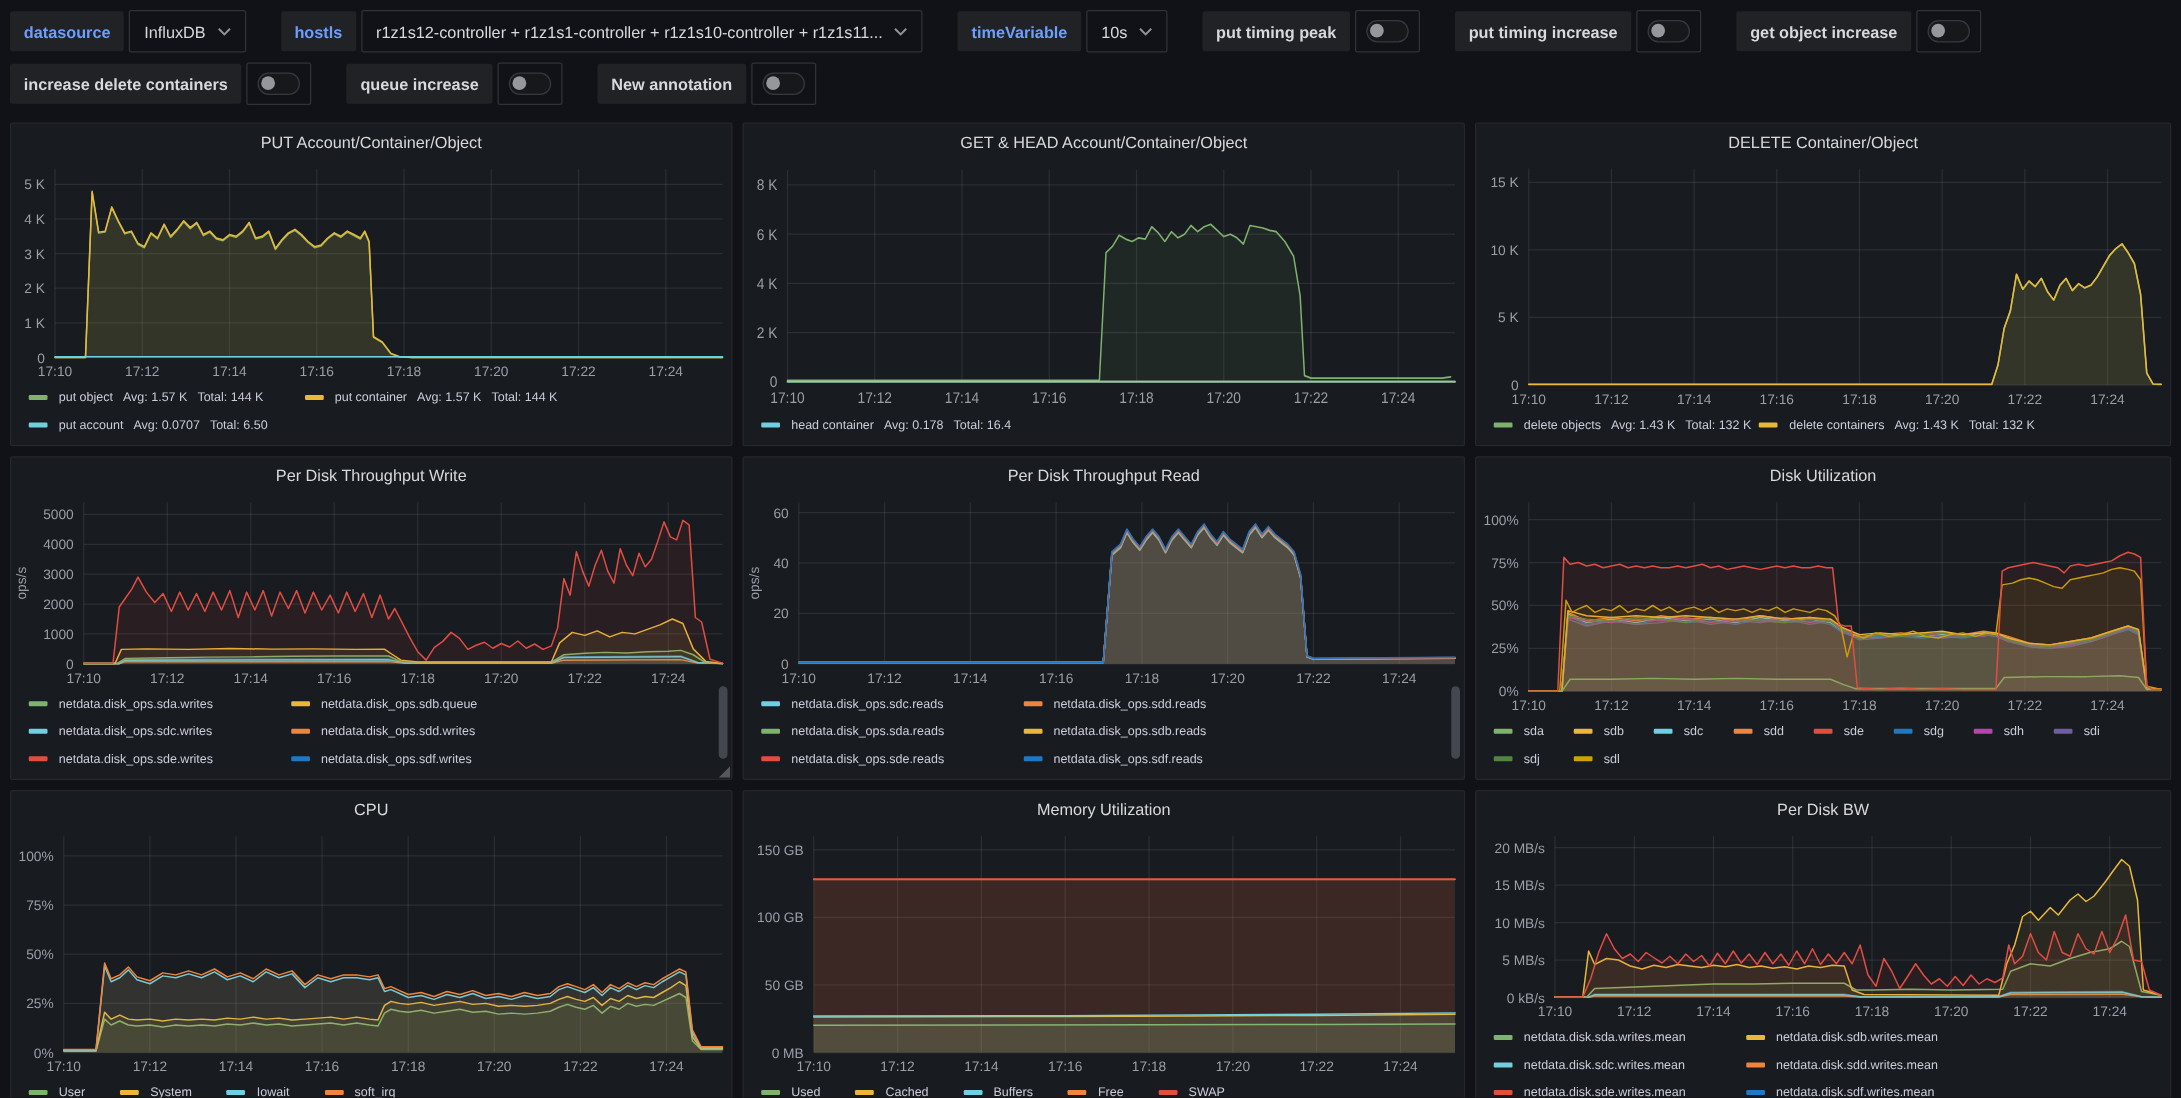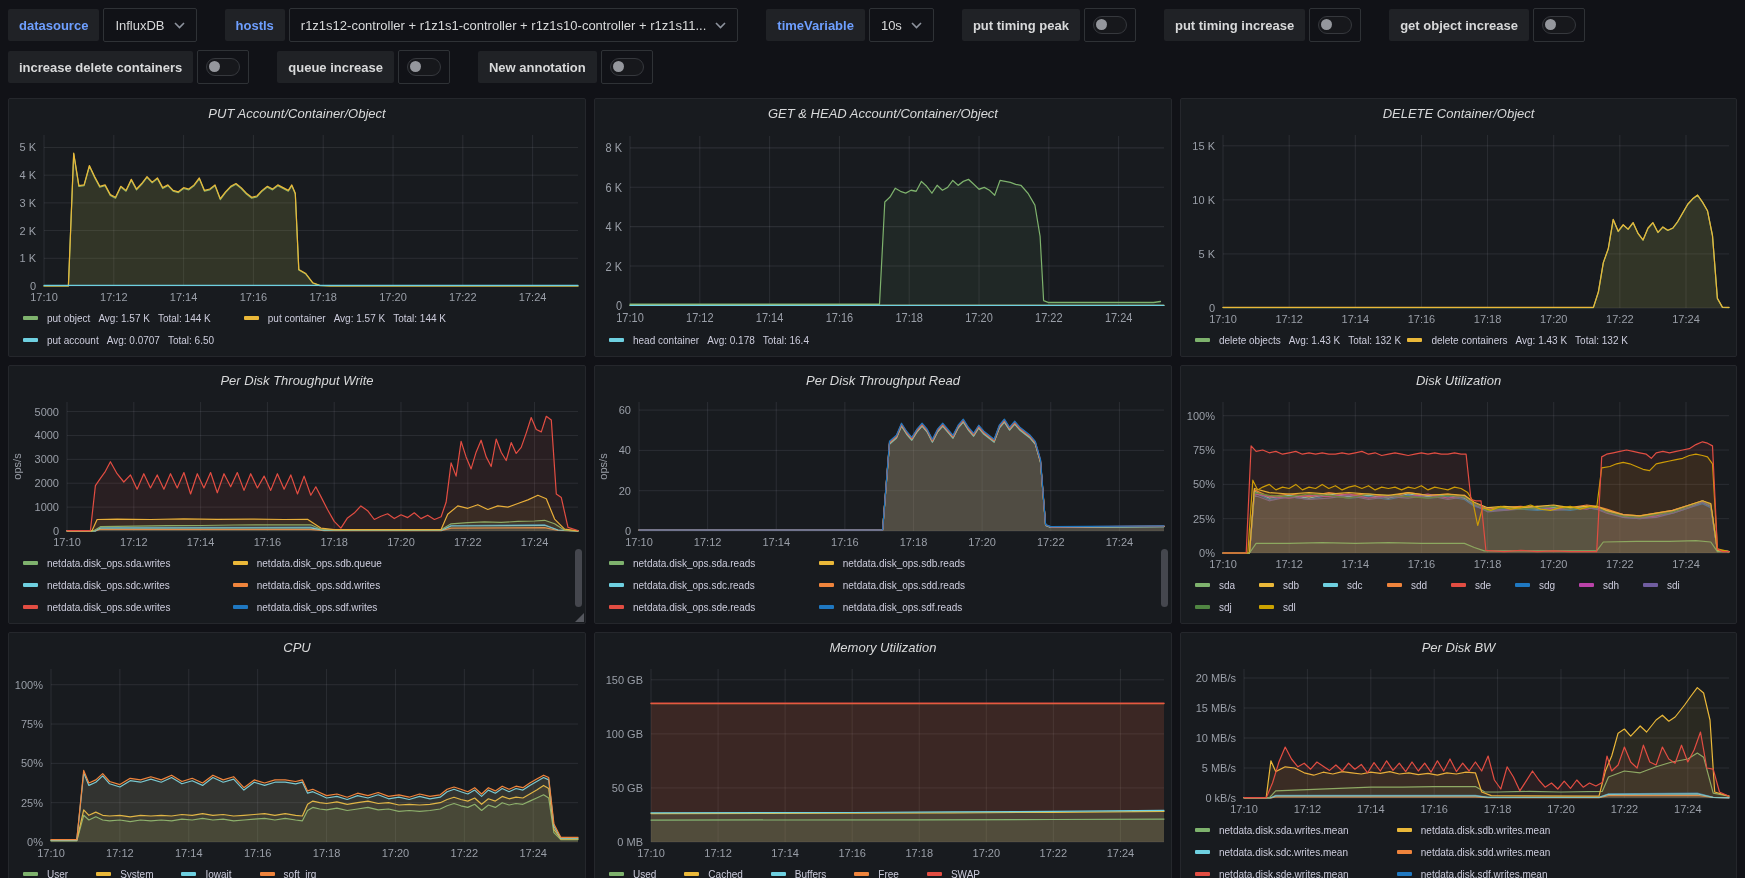--- a/index.html
+++ b/index.html
@@ -16,21 +16,21 @@
   .caret{margin-left:9px;}
   .toggle-box{width:50px;height:32px;margin-left:4px;border:1px solid #2f3236;border-radius:2px;
     display:flex;align-items:center;justify-content:center;background:#111217;cursor:pointer;}
   .switch{width:32px;height:16px;border-radius:9px;background:#17181c;border:1px solid #36383d;position:relative;}
   .knob{position:absolute;left:2px;top:1.5px;width:11px;height:11px;border-radius:50%;background:#95979d;}
   
   .grid{display:grid;grid-template-columns:578px 578px 1fr;grid-auto-rows:259px;gap:8px;padding:0 8px;}
   .panel{background:#181b1f;border:1px solid #25272c;border-radius:2px;display:flex;
     flex-direction:column;position:relative;overflow:hidden;}
   .p-title{margin:3px 0 0 0;height:24px;line-height:24px;text-align:center;font-size:13px;
-    font-weight:500;color:#d8d9da;cursor:pointer;font-style:italic;}
+    font-weight:500;color:#d8d9da;cursor:pointer;}
   .p-chart{flex:1;min-height:0;}
   .p-chart svg{width:100%;height:100%;display:block;}
   
   .p-legend{padding:0 10px 5px 14px;}
   .leg-row{display:flex;align-items:center;height:22px;}
   .leg-item{display:inline-flex;align-items:center;font-size:10px;color:#ccccdc;cursor:pointer;white-space:nowrap;}
   .l-swatch{display:inline-block;width:15px;height:4px;border-radius:1px;margin-right:9px;flex:0 0 15px;}
   .l-stat{margin-left:8px;color:#ccccdc;}
   .lg-stats .leg-row > .leg-item:first-child{flex:0 0 40%;}
   .lg-cols  .leg-row > .leg-item:first-child{flex:0 0 38%;}
@@ -447,38 +447,38 @@
           <path d="M44.0 137.0 L287.6 137.0 L294.5 49.9 L301.4 43.9 L306.5 31.8 L311.6 39.8 L316.8 45.9 L321.9 37.8 L327.1 31.8 L332.2 37.8 L337.4 47.9 L342.5 37.8 L347.7 31.8 L352.8 37.8 L358.0 43.9 L363.1 33.8 L368.3 27.7 L373.4 35.8 L378.6 41.9 L383.7 33.8 L388.9 39.8 L394.0 43.9 L399.1 47.9 L404.3 33.8 L409.4 27.7 L414.6 35.8 L419.7 29.8 L424.9 35.8 L430.0 39.8 L435.2 43.9 L440.3 49.9 L445.5 68.1 L450.6 132.0 L455.8 134.0 L569.0 133.2 " fill="none" stroke="#EF843C" stroke-width="1.2" stroke-linejoin="round" stroke-linecap="round"></path>
           <path d="M44.0 137.0 L287.6 137.0 L294.5 48.9 L301.4 42.9 L306.5 30.8 L311.6 38.8 L316.8 44.9 L321.9 36.8 L327.1 30.8 L332.2 36.8 L337.4 46.9 L342.5 36.8 L347.7 30.8 L352.8 36.8 L358.0 42.9 L363.1 32.8 L368.3 26.7 L373.4 34.8 L378.6 40.8 L383.7 32.8 L388.9 38.8 L394.0 42.9 L399.1 46.9 L404.3 32.8 L409.4 26.7 L414.6 34.8 L419.7 28.8 L424.9 34.8 L430.0 38.8 L435.2 42.9 L440.3 48.9 L445.5 67.0 L450.6 131.8 L455.8 133.8 L569.0 133.0 L569.0 138.0 L44.0 138.0 Z" fill="#E24D42" fill-opacity="0.09" stroke="none"></path>
           <path d="M44.0 137.0 L287.6 137.0 L294.5 48.9 L301.4 42.9 L306.5 30.8 L311.6 38.8 L316.8 44.9 L321.9 36.8 L327.1 30.8 L332.2 36.8 L337.4 46.9 L342.5 36.8 L347.7 30.8 L352.8 36.8 L358.0 42.9 L363.1 32.8 L368.3 26.7 L373.4 34.8 L378.6 40.8 L383.7 32.8 L388.9 38.8 L394.0 42.9 L399.1 46.9 L404.3 32.8 L409.4 26.7 L414.6 34.8 L419.7 28.8 L424.9 34.8 L430.0 38.8 L435.2 42.9 L440.3 48.9 L445.5 67.0 L450.6 131.8 L455.8 133.8 L569.0 133.0 " fill="none" stroke="#E24D42" stroke-width="1.2" stroke-linejoin="round" stroke-linecap="round"></path>
           <path d="M44.0 137.0 L287.6 137.0 L294.5 48.3 L301.4 42.3 L306.5 30.2 L311.6 38.2 L316.8 44.3 L321.9 36.2 L327.1 30.2 L332.2 36.2 L337.4 46.3 L342.5 36.2 L347.7 30.2 L352.8 36.2 L358.0 42.3 L363.1 32.2 L368.3 26.1 L373.4 34.2 L378.6 40.2 L383.7 32.2 L388.9 38.2 L394.0 42.3 L399.1 46.3 L404.3 32.2 L409.4 26.1 L414.6 34.2 L419.7 28.1 L424.9 34.2 L430.0 38.2 L435.2 42.3 L440.3 48.3 L445.5 66.4 L450.6 131.6 L455.8 133.6 L569.0 132.8 L569.0 138.0 L44.0 138.0 Z" fill="#1F78C1" fill-opacity="0.09" stroke="none"></path>
           <path d="M44.0 137.0 L287.6 137.0 L294.5 48.3 L301.4 42.3 L306.5 30.2 L311.6 38.2 L316.8 44.3 L321.9 36.2 L327.1 30.2 L332.2 36.2 L337.4 46.3 L342.5 36.2 L347.7 30.2 L352.8 36.2 L358.0 42.3 L363.1 32.2 L368.3 26.1 L373.4 34.2 L378.6 40.2 L383.7 32.2 L388.9 38.2 L394.0 42.3 L399.1 46.3 L404.3 32.2 L409.4 26.1 L414.6 34.2 L419.7 28.1 L424.9 34.2 L430.0 38.2 L435.2 42.3 L440.3 48.3 L445.5 66.4 L450.6 131.6 L455.8 133.6 L569.0 132.8 " fill="none" stroke="#1F78C1" stroke-width="1.2" stroke-linejoin="round" stroke-linecap="round"></path>
         </svg>
     </div>
     <div class="p-legend lg-cols">
         <div class="leg-row">
   <span class="leg-item">
+    <i class="l-swatch" style="background: rgb(110, 208, 224);"></i>
+    <span class="l-label">netdata.disk_ops.sdc.reads</span>
+  </span>
+
+  <span class="leg-item">
+    <i class="l-swatch" style="background: rgb(239, 132, 60);"></i>
+    <span class="l-label">netdata.disk_ops.sdd.reads</span>
+  </span>
+</div>
+        <div class="leg-row">
+  <span class="leg-item">
     <i class="l-swatch" style="background: rgb(126, 178, 109);"></i>
     <span class="l-label">netdata.disk_ops.sda.reads</span>
   </span>
 
   <span class="leg-item">
     <i class="l-swatch" style="background: rgb(234, 184, 57);"></i>
     <span class="l-label">netdata.disk_ops.sdb.reads</span>
-  </span>
-</div>
-        <div class="leg-row">
-  <span class="leg-item">
-    <i class="l-swatch" style="background: rgb(110, 208, 224);"></i>
-    <span class="l-label">netdata.disk_ops.sdc.reads</span>
-  </span>
-
-  <span class="leg-item">
-    <i class="l-swatch" style="background: rgb(239, 132, 60);"></i>
-    <span class="l-label">netdata.disk_ops.sdd.reads</span>
   </span>
 </div>
         <div class="leg-row">
   <span class="leg-item">
     <i class="l-swatch" style="background: rgb(226, 77, 66);"></i>
     <span class="l-label">netdata.disk_ops.sde.reads</span>
   </span>
 
   <span class="leg-item">
     <i class="l-swatch" style="background: rgb(31, 120, 193);"></i>

